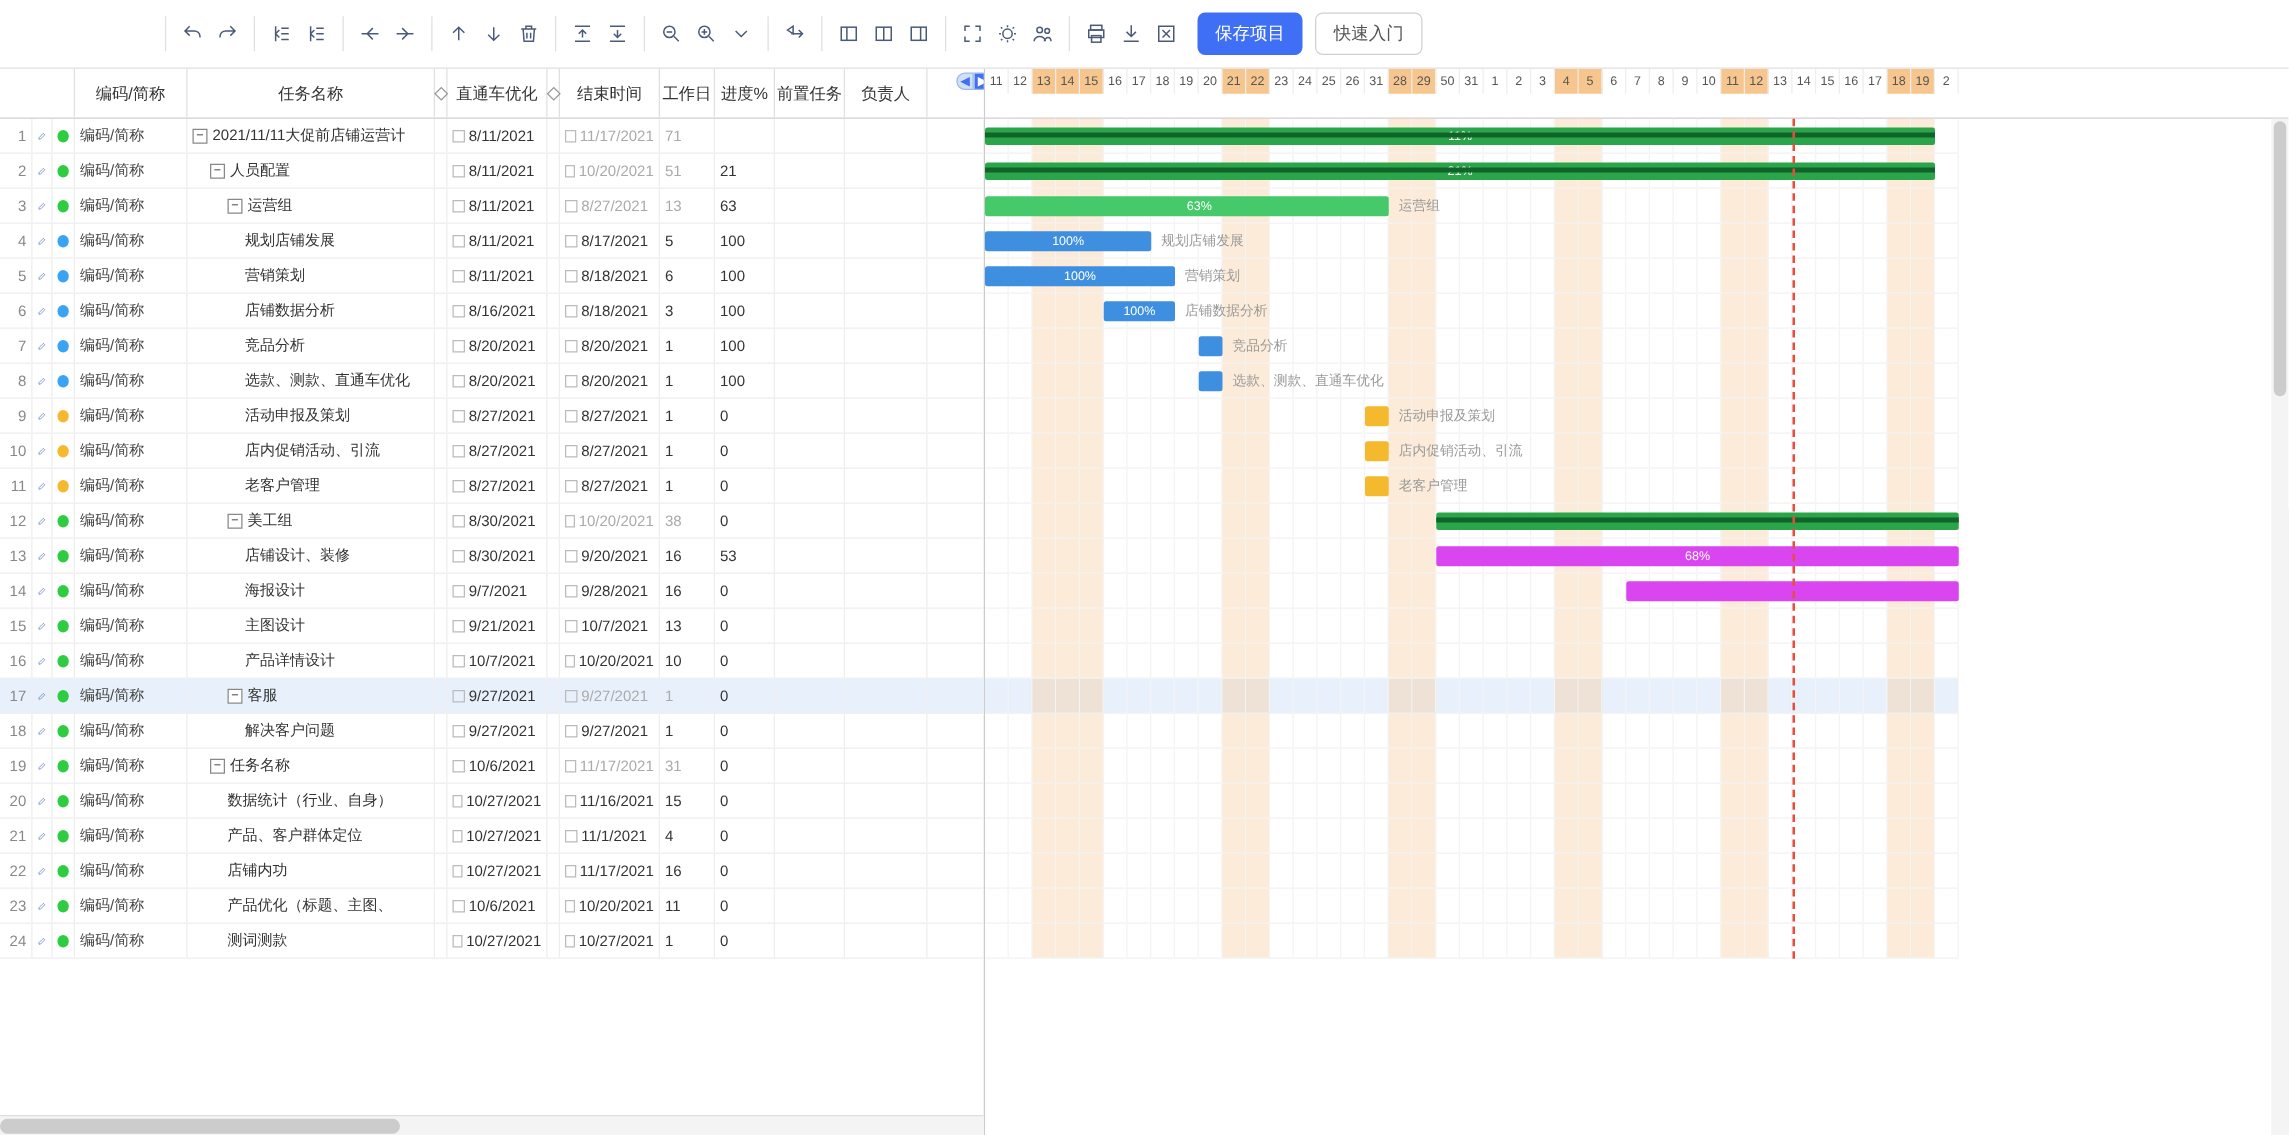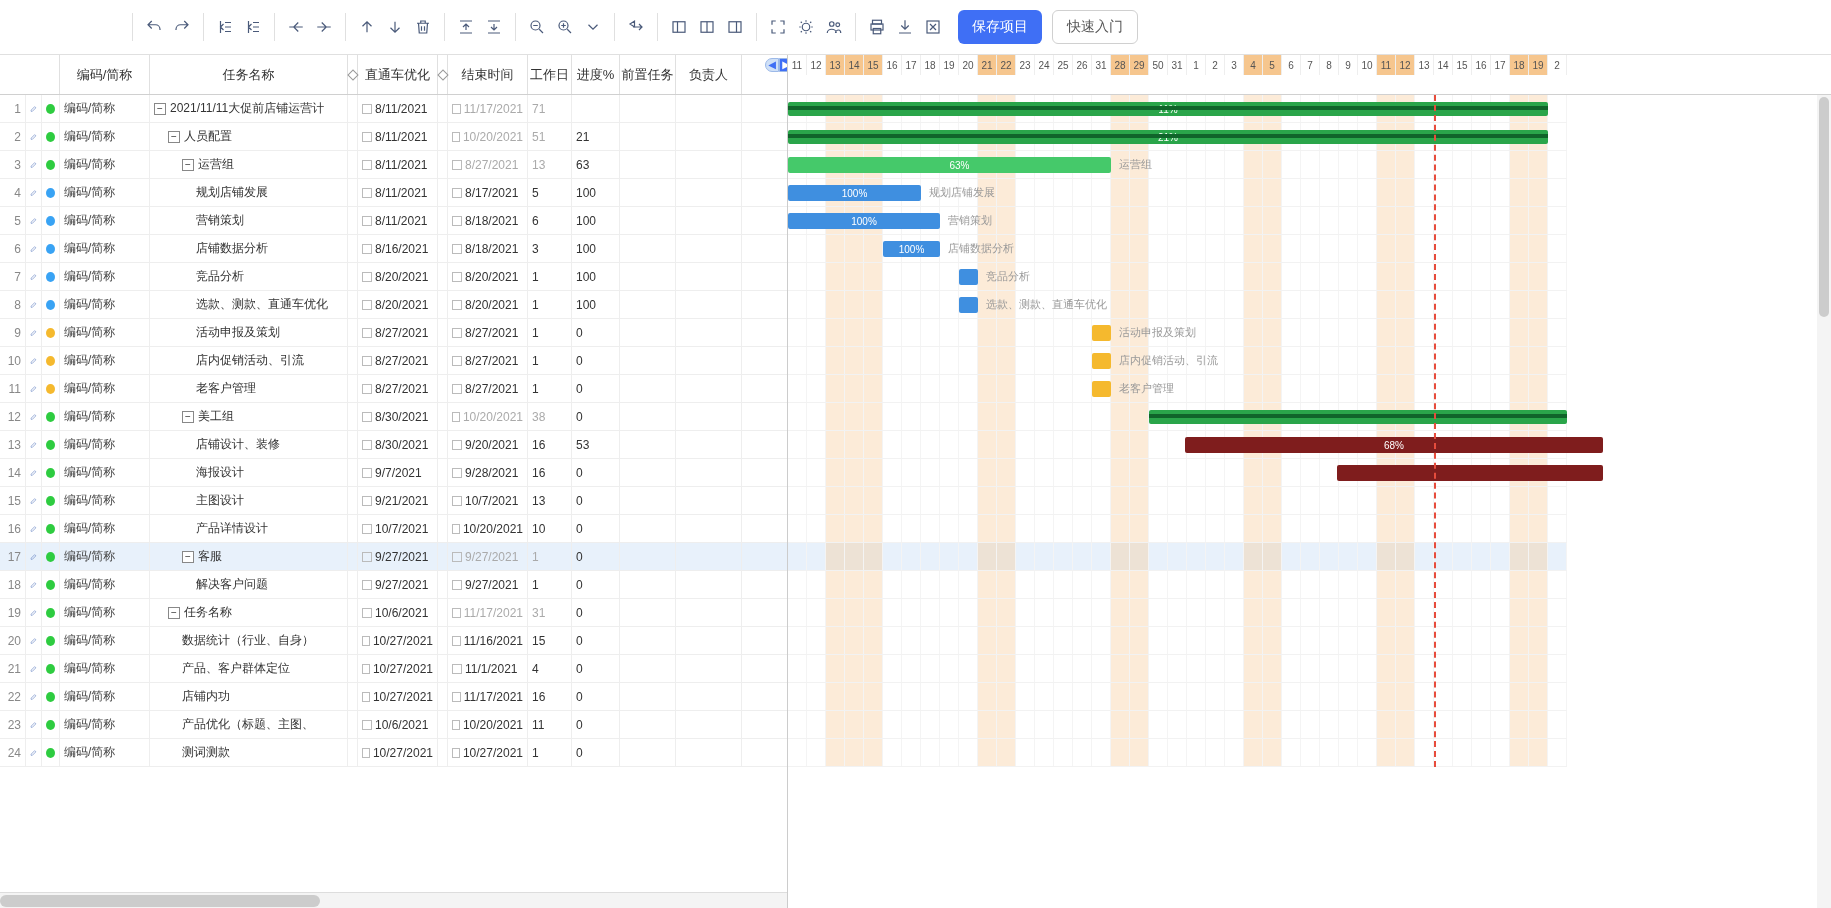--- a/index.html
+++ b/index.html
@@ -69,21 +69,21 @@
   .gantt-row.hl { background:#e8f1fb;}
   .gantt-grid-bg { position:absolute; inset:0; display:flex; pointer-events:none;}
   .gantt-grid-bg .col { width:19px; border-right:1px solid #f4f4f4;}
   .gantt-grid-bg .col.hl { background:rgba(246,198,142,0.35);}
   .bar { position:absolute; top:6px; height:16px; border-radius:2px; display:flex; align-items:center; justify-content:center; color:#fff; font-size:10px;}
   .bar.summary { background:#2aa54a; height:14px; top:7px;}
   .bar.summary::before,.bar.summary::after{content:"";position:absolute;top:-3px;width:0;height:0;border-left:5px solid transparent;border-right:5px solid transparent;}
   .bar.group { background:#45c96a; }
   .bar.task { background:#3f8fe0; }
   .bar.pending { background:#f5b92e; }
-  .bar.green { background:#7f1d1d;margin-left:36px; }
+  .bar.green { background:#d946ef; }
   .bar-label { position:absolute; left:100%; margin-left:8px; top:0; color:#999; font-size:11px; white-space:nowrap;}
   .bar .pct{ color:#fff; font-size:10px; font-weight:500;}
   .summary-dark{ position:absolute; top:4px; left:0; height:4px; background:#10642a; width:100%;}
   .today-line{ position:absolute; top:0; bottom:0; width:0; border-left:2px dashed #e74c3c; z-index:2;}
   .vscroll{ position:absolute; right:0; top:40px; bottom:0; width:14px; background:#f4f4f4;}
   .vscroll .vthumb{ width:10px; margin:2px auto; height:220px; background:#ccc; border-radius:5px;}
 </style>
 </head>
 <body>
 

